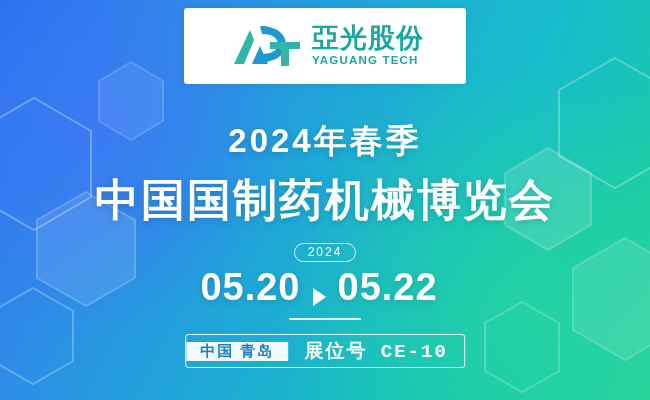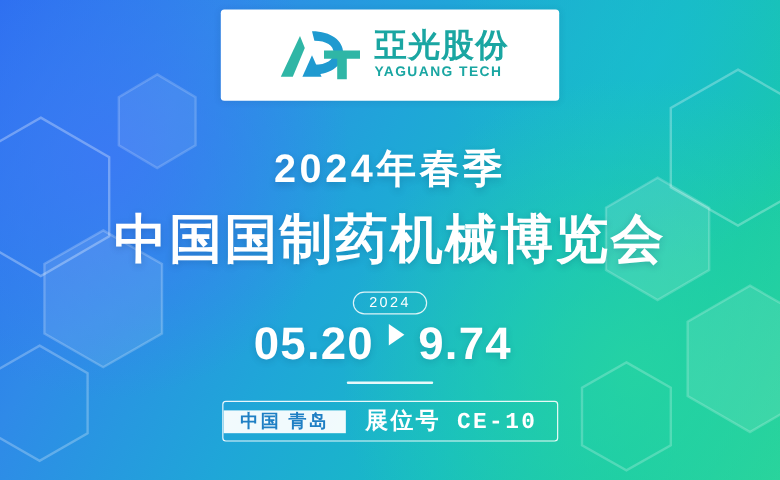--- a/index.html
+++ b/index.html
@@ -51,21 +51,21 @@
   
   .year-row{position:absolute;left:0;right:0;top:243px;display:flex;justify-content:center;align-items:center;}
   .year-pill{
     border:1px solid rgba(255,255,255,.85);border-radius:11px;
     padding:2px 13px 3px;color:#ffffff;font-size:12px;letter-spacing:2px;line-height:1;
   }
 
   
   .date-row{
     position:absolute;left:0;right:12px;top:268px;
-    display:flex;justify-content:center;align-items:flex-start;gap:12px;
+    display:flex;justify-content:center;align-items:flex-end;gap:12px;
     color:#ffffff;
   }
   .date-num{font-size:38px;font-weight:700;letter-spacing:1px;line-height:1;
     text-shadow:0 2px 6px rgba(0,50,90,.18);}
   .date-arrow{
     width:0;height:0;border-left:13px solid #ffffff;
     border-top:9px solid transparent;border-bottom:9px solid transparent;
     margin-top:2px;
   }
   .date-rule{
@@ -164,21 +164,21 @@
     <div class="title-2">中国国制药机械博览会</div>
   </div>
 
   <div class="year-row">
     <div class="year-pill">2024</div>
   </div>
 
   <div class="date-row">
     <div class="date-num">05.20</div>
     <div class="date-arrow"></div>
-    <div class="date-num">9.74</div>
+    <div class="date-num">05.22</div>
   </div>
   <div class="date-rule"></div>
 
   <div class="info-bar">
     <div class="info-left">中国 青岛</div>
     <div class="info-right">展位号 CE-10</div>
   </div>
 
 </div>
 

